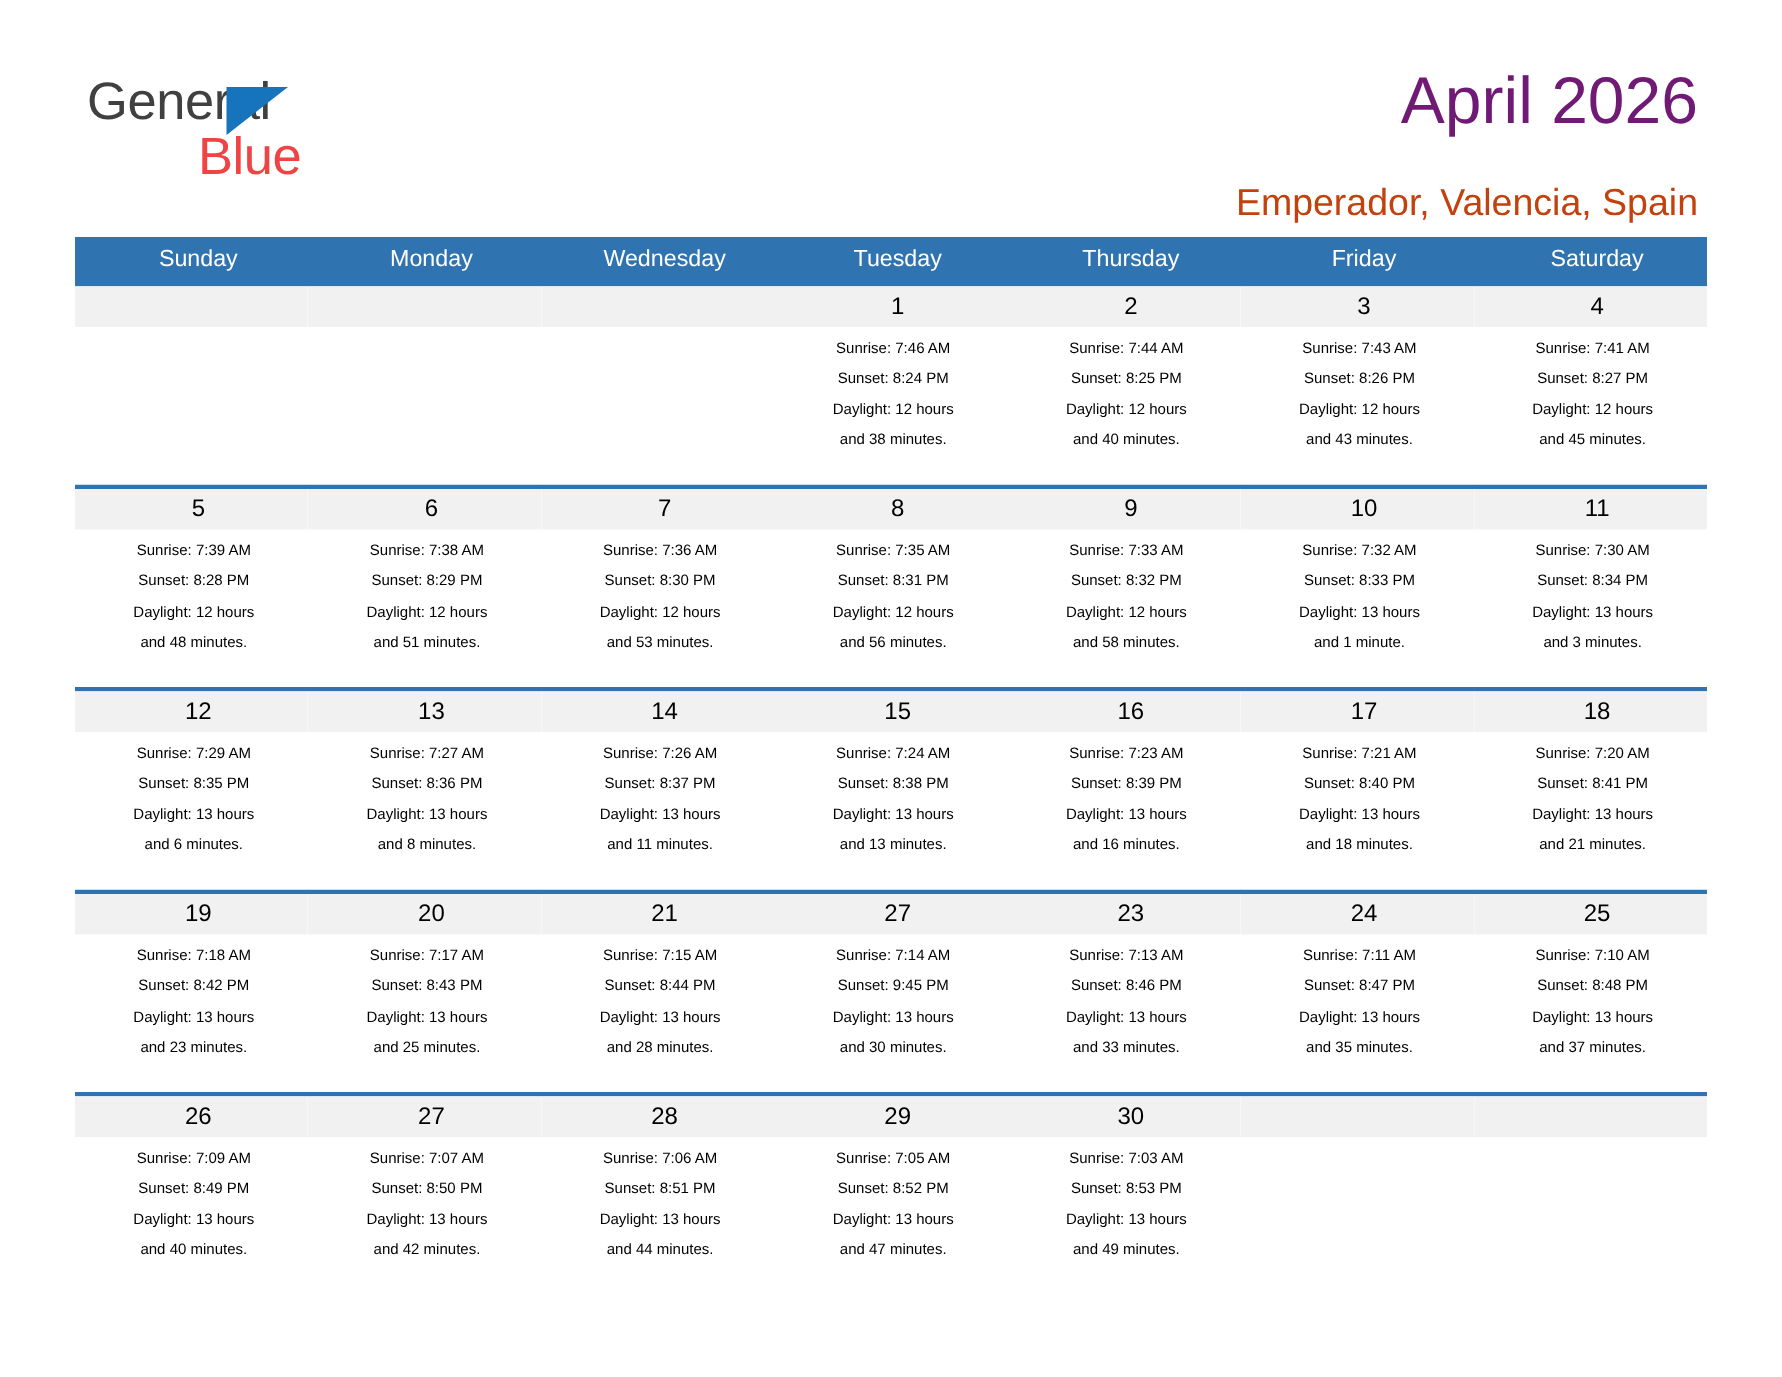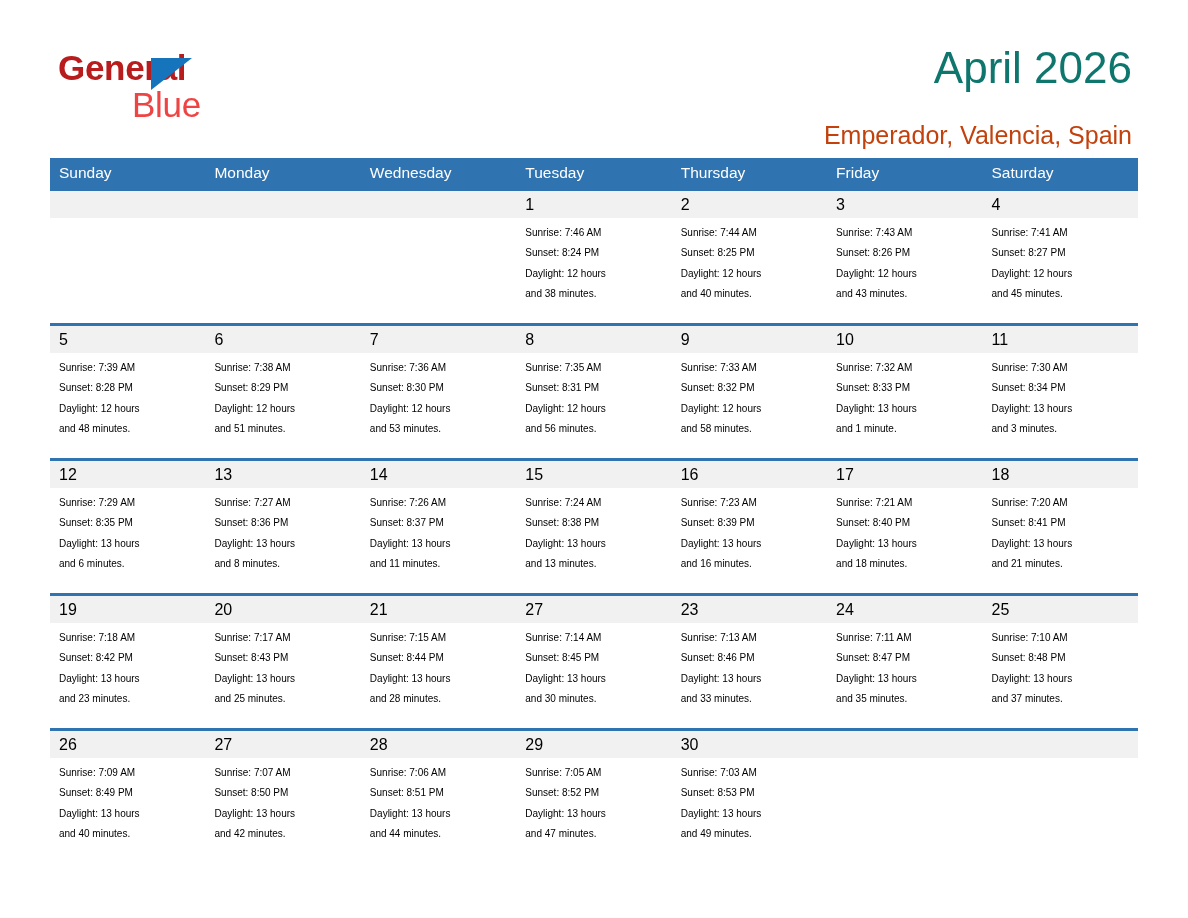--- a/index.html
+++ b/index.html
@@ -37,23 +37,22 @@
     width: 260px;
     height: 76px;
   }
   .logo-general {
     position: absolute;
     left: 0;
     top: 0;
     font-size: 35px;
     line-height: 40px;
     letter-spacing: -0.3px;
-    color: #b91c1c;
+    color: #404040;
     font-family: "Liberation Sans", sans-serif;
-    font-weight: bold;
   }
   .logo-tri {
     position: absolute;
     left: 93px;
     top: 10px;
     width: 0;
     height: 0;
     border-left: 41px solid #1574bb;
     border-bottom: 32px solid transparent;
   }
@@ -70,37 +69,38 @@
   .title-block {
     position: absolute;
     right: 56px;
     top: 42px;
     text-align: right;
   }
   .cal-title {
     font-size: 44px;
     line-height: 52px;
     font-weight: normal;
-    color: #0f766e;
+    color: #701a75;
     letter-spacing: 0px;
   }
   .cal-subtitle {
     margin-top: 26px;
     font-size: 25px;
     line-height: 30px;
     font-weight: normal;
     color: #c2410c;
   }
 
   
   .calendar {
     position: absolute;
     left: 50px;
     top: 158px;
     width: 1088px;
+    text-align: center;
   }
   .weekdays {
     display: flex;
     width: 100%;
     background: #2f73b0;
     height: 30px;
   }
   .weekday {
     flex: 1 1 0;
     color: #ffffff;
@@ -406,21 +406,21 @@
             <div>Sunrise: 7:15 AM</div>
             <div>Sunset: 8:44 PM</div>
             <div>Daylight: 13 hours</div>
             <div>and 28 minutes.</div>
           </div>
         </div>
         <div class="daycell">
           <div class="datestrip">27</div>
           <div class="details">
             <div>Sunrise: 7:14 AM</div>
-            <div>Sunset: 8:45 PM</div>
+            <div>Sunset: 9:45 PM</div>
             <div>Daylight: 13 hours</div>
             <div>and 30 minutes.</div>
           </div>
         </div>
         <div class="daycell">
           <div class="datestrip">23</div>
           <div class="details">
             <div>Sunrise: 7:13 AM</div>
             <div>Sunset: 8:46 PM</div>
             <div>Daylight: 13 hours</div>

